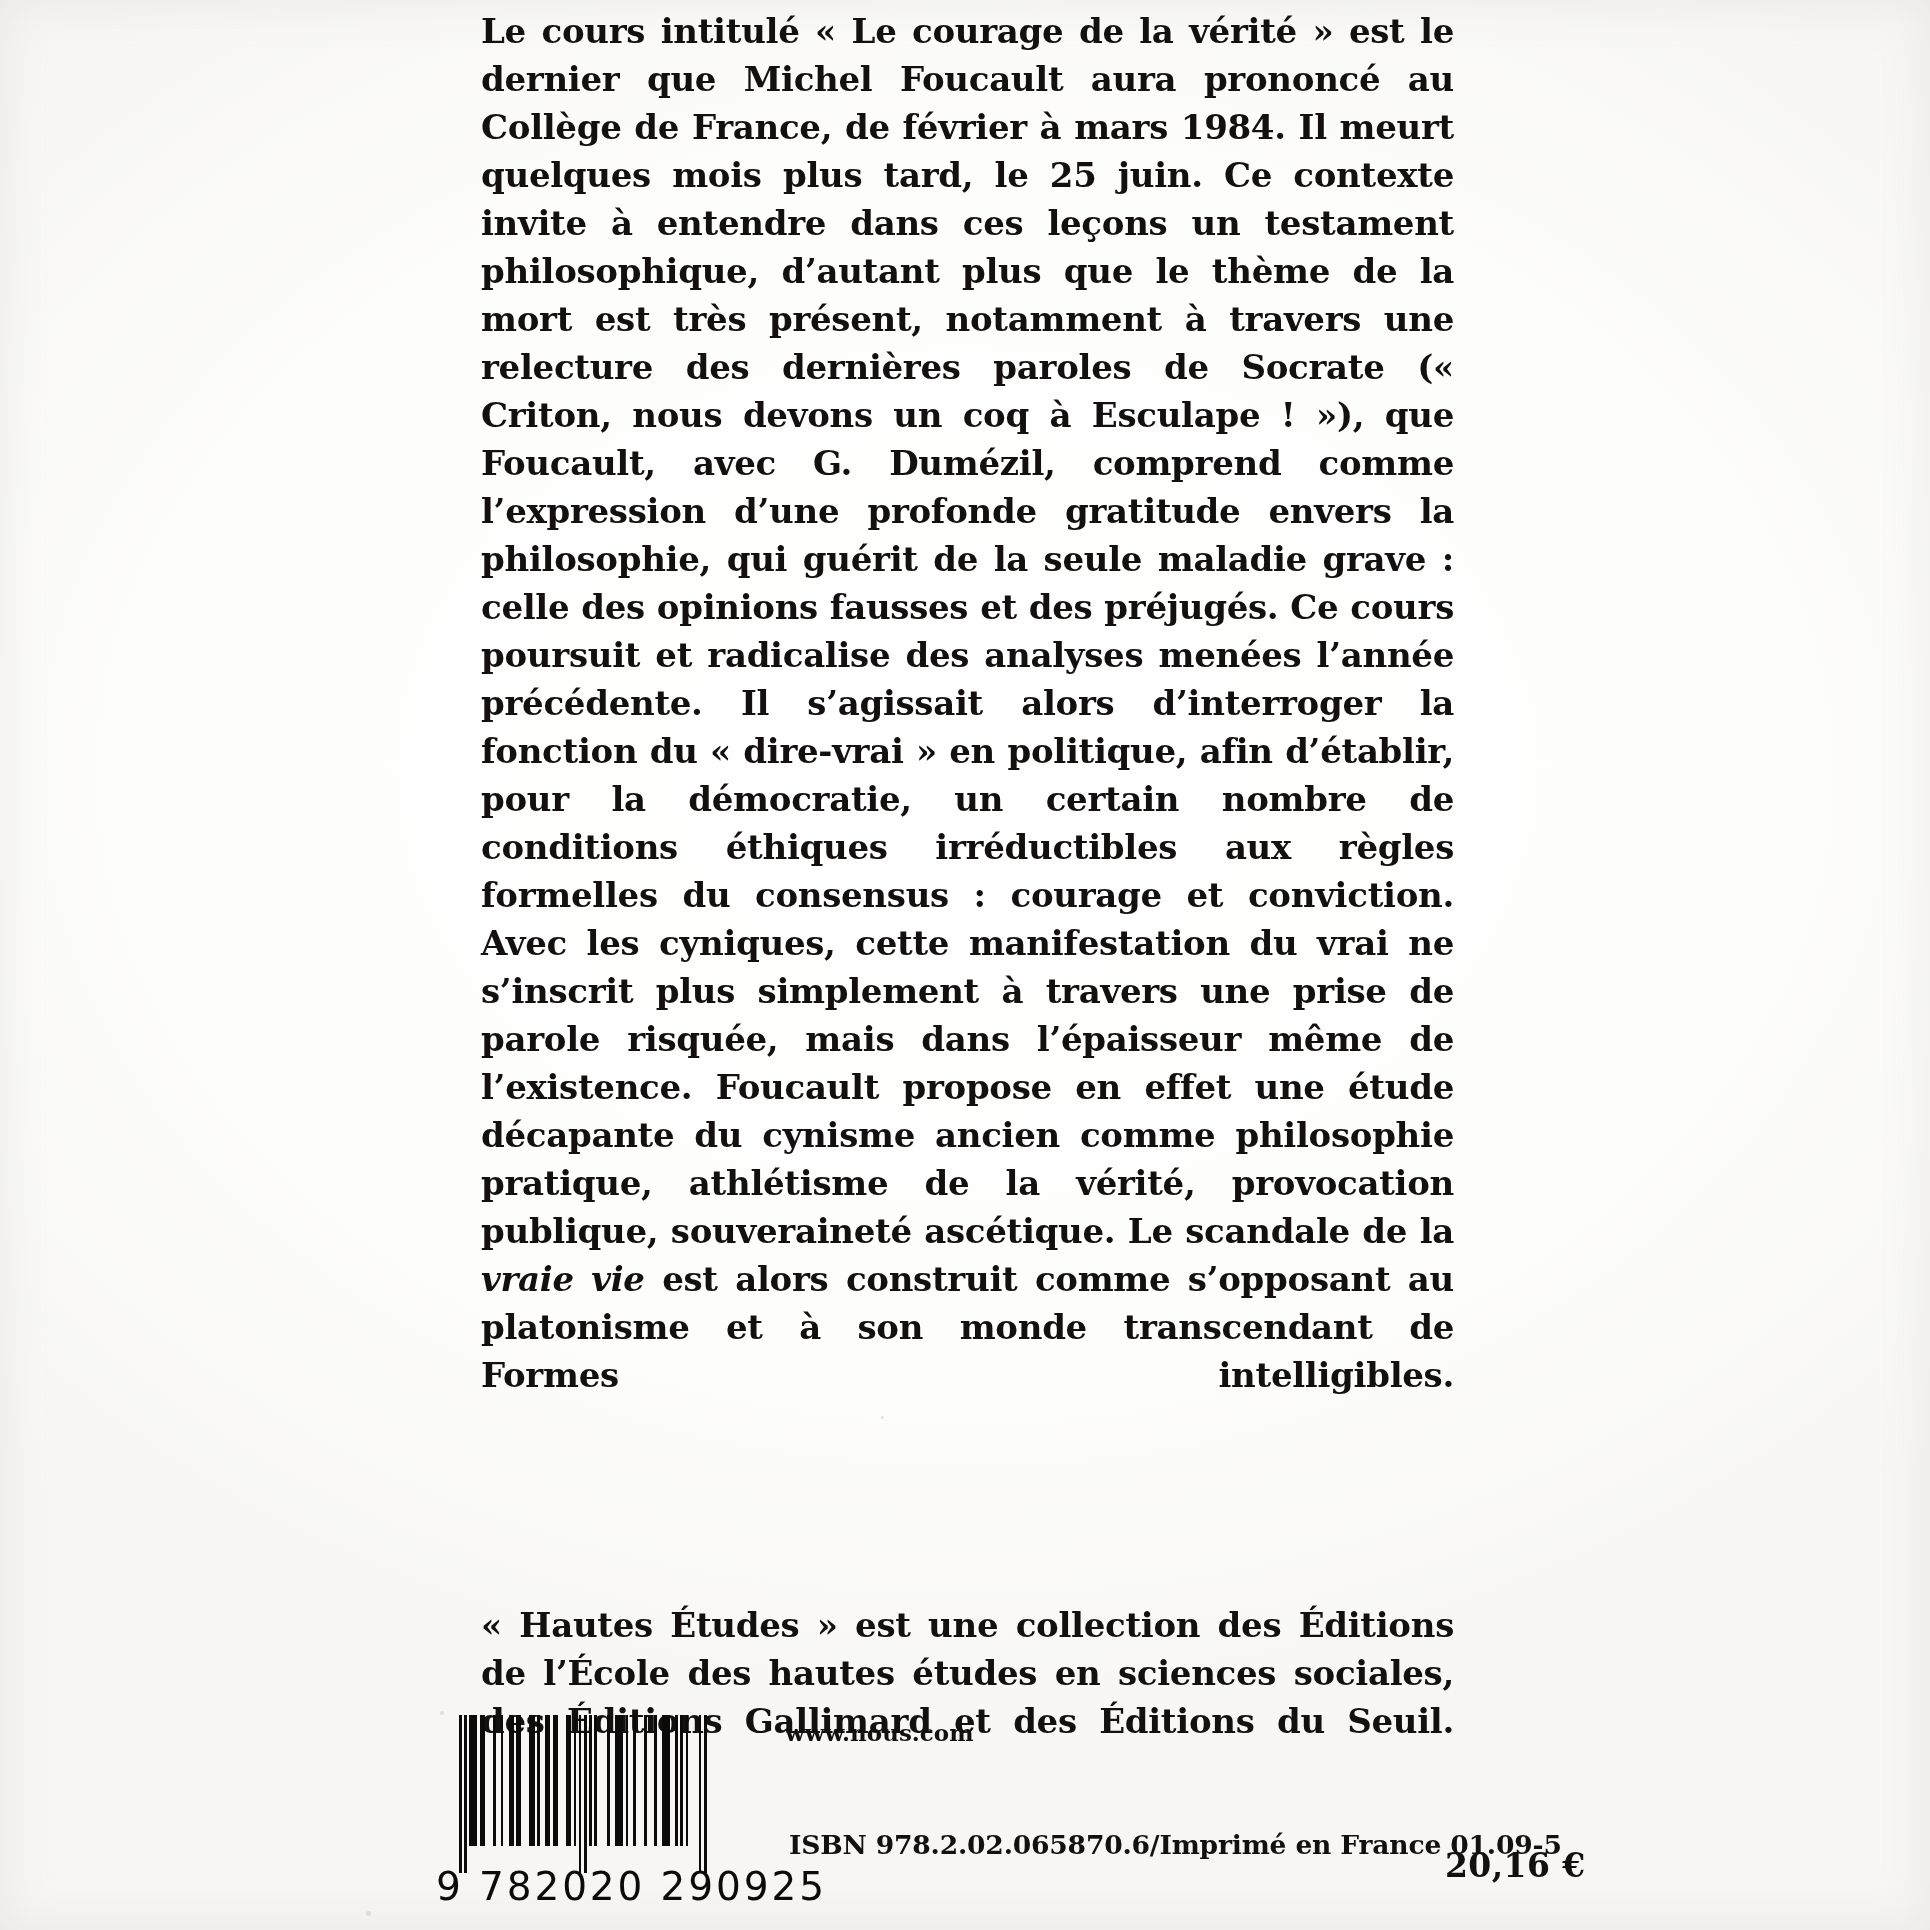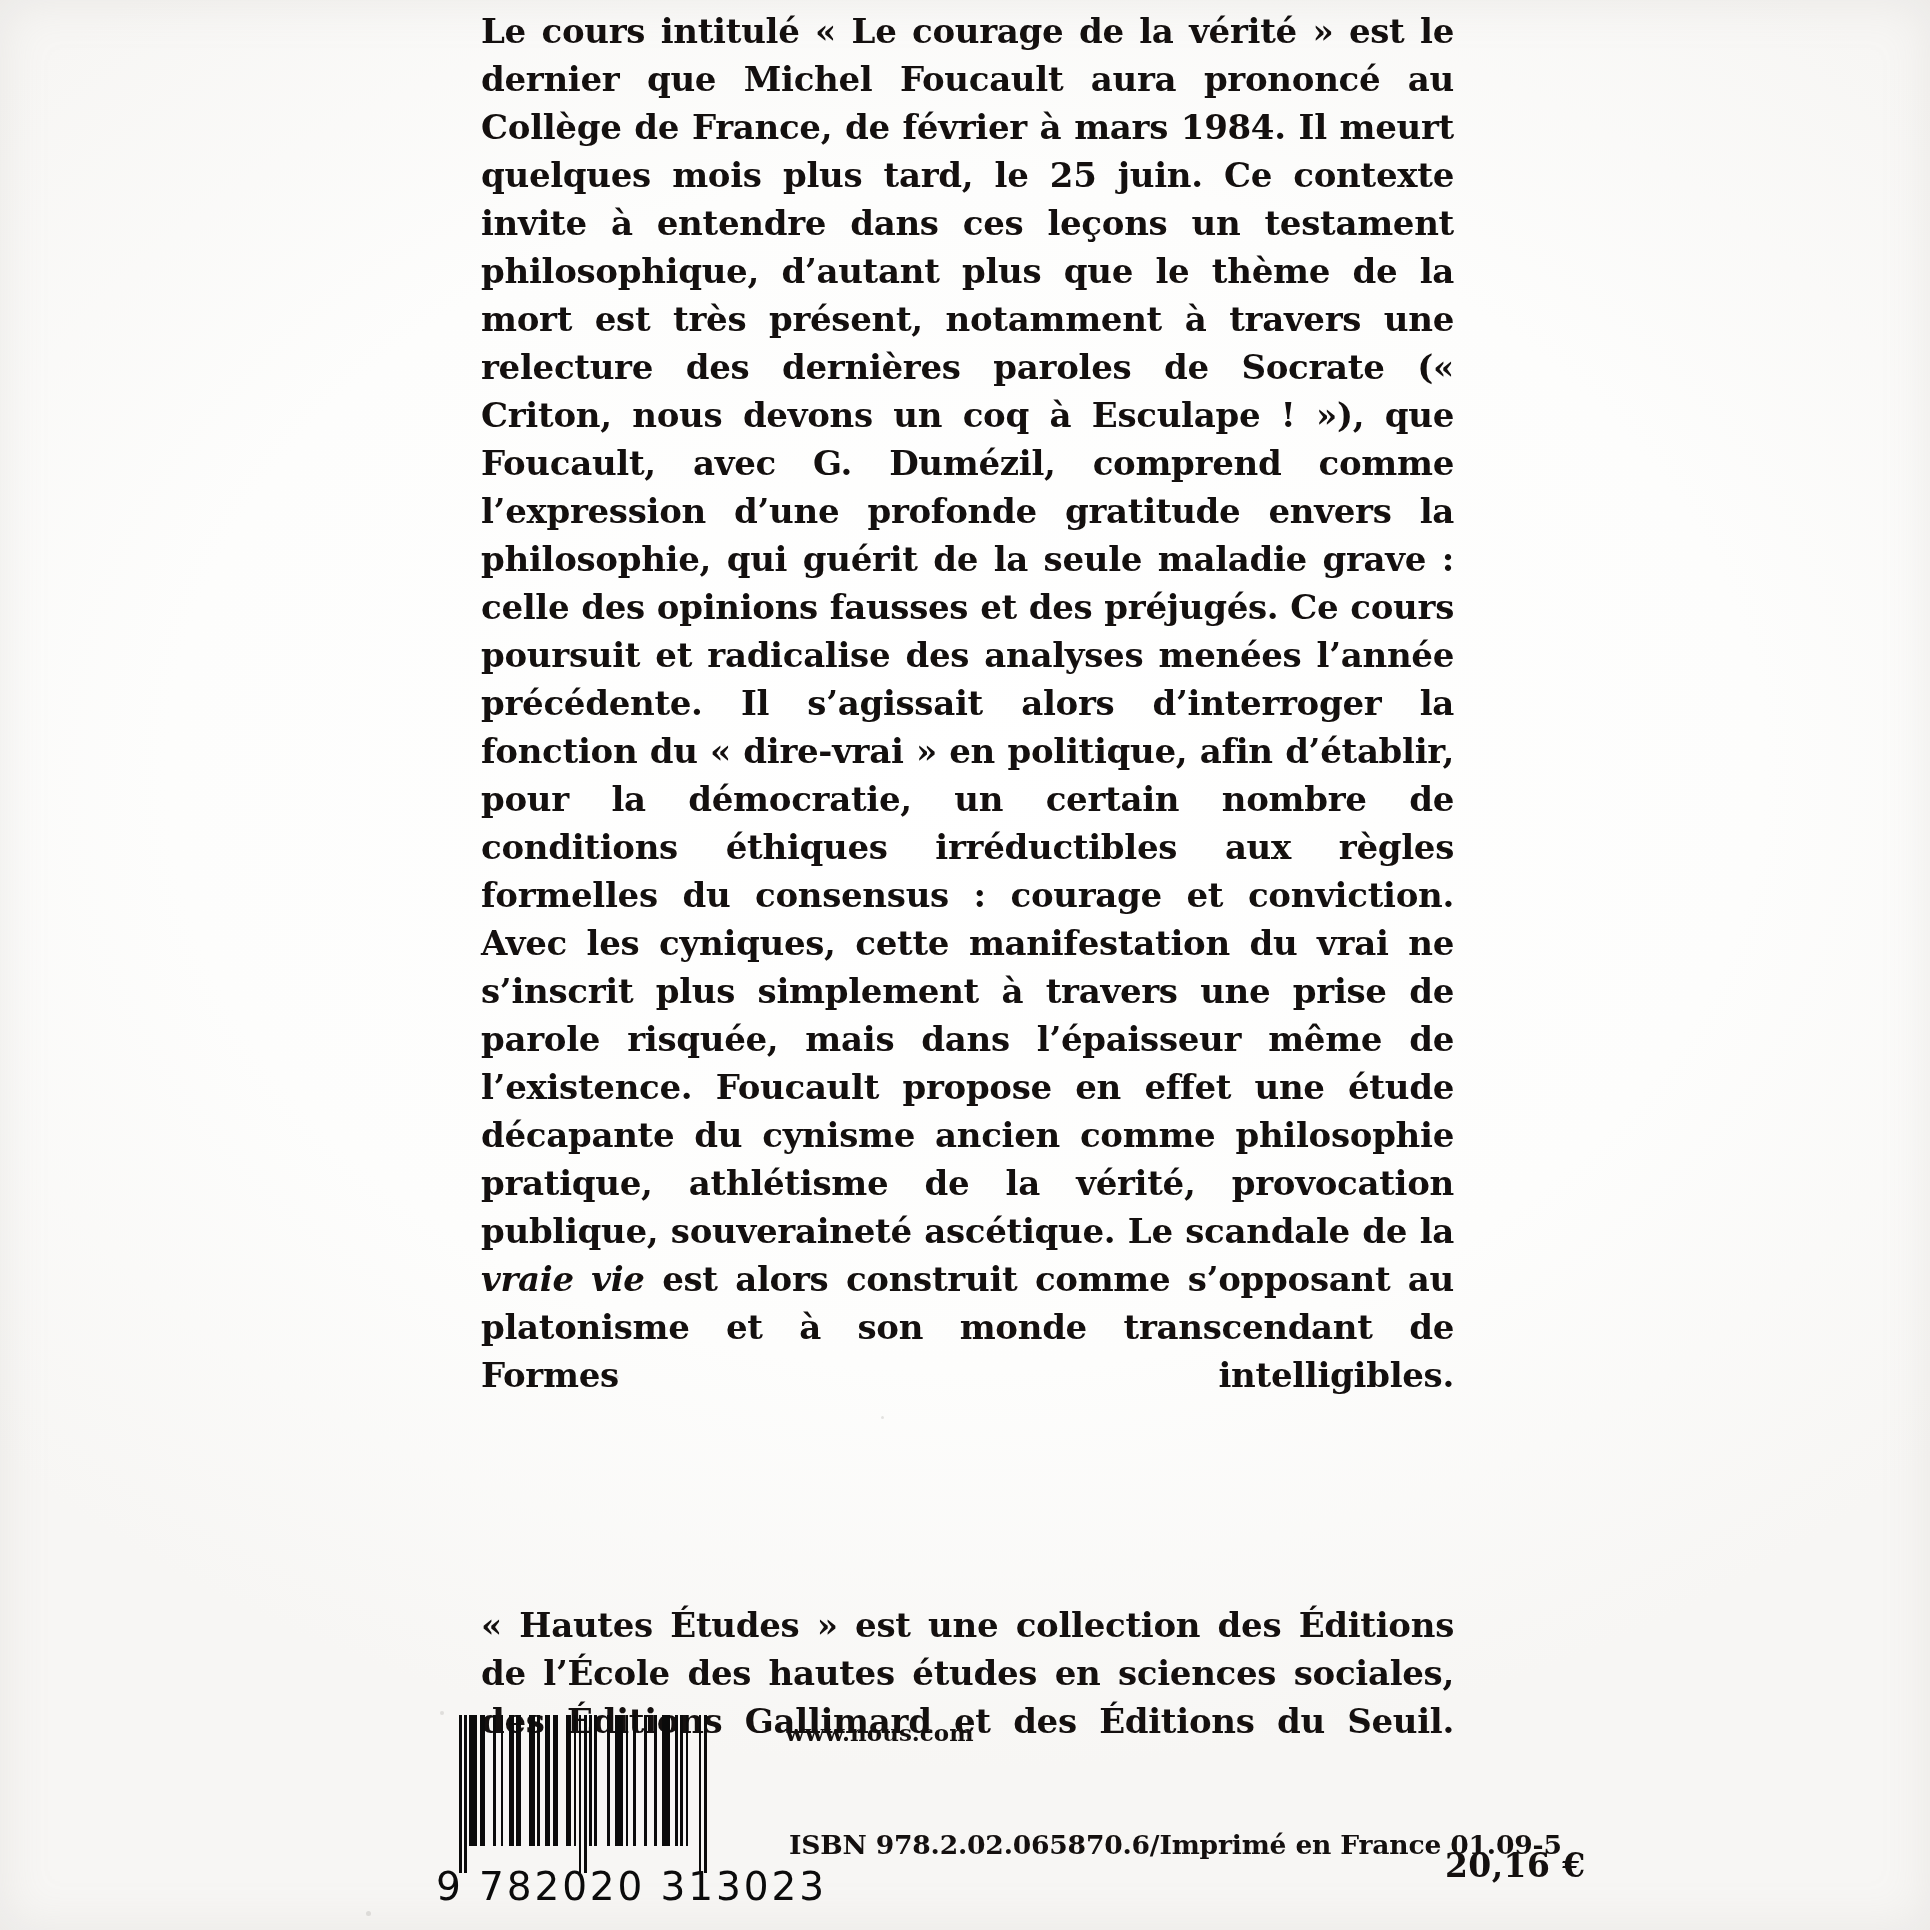--- a/index.html
+++ b/index.html
@@ -230,21 +230,21 @@
         <span class="bar" style="width: 2.6px; height: 131px; background: transparent;"></span>
         <span class="bar" style="width: 2.6px; height: 131px; background: rgb(11, 11, 11);"></span>
         <span class="bar" style="width: 2.6px; height: 131px; background: transparent;"></span>
         <span class="bar" style="width: 2.6px; height: 131px; background: rgb(11, 11, 11);"></span>
         <span class="bar" style="width: 10.5px; height: 131px; background: transparent;"></span>
         <span class="bar" style="width: 2.6px; height: 158px; background: rgb(11, 11, 11);"></span>
         <span class="bar" style="width: 2.6px; height: 158px; background: transparent;"></span>
         <span class="bar" style="width: 2.6px; height: 158px; background: rgb(11, 11, 11);"></span>
       </div>
 
-    <div id="barcode-digits">9 782020 313023</div>
+    <div id="barcode-digits">9 782020 290925</div>
 
     <div id="web-url">www.nous.com</div>
 
   </div>
 
   <div id="isbn-line">ISBN 978.2.02.065870.6/Imprimé en France 01.09-5</div>
 
   <div id="price">20,16 €</div>
 
 </div>

